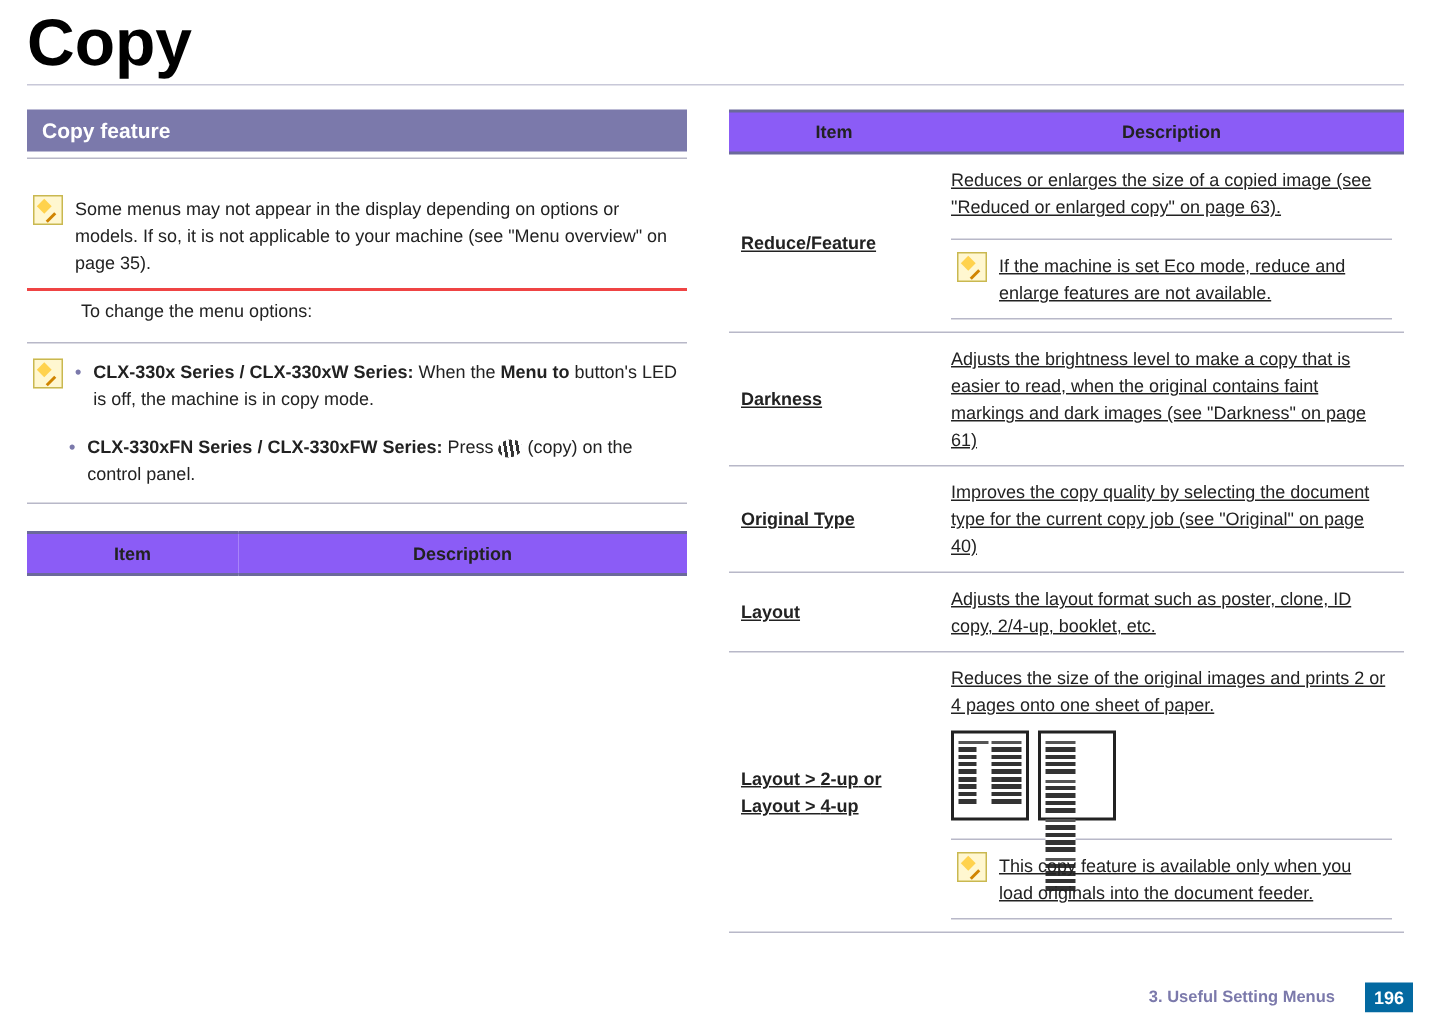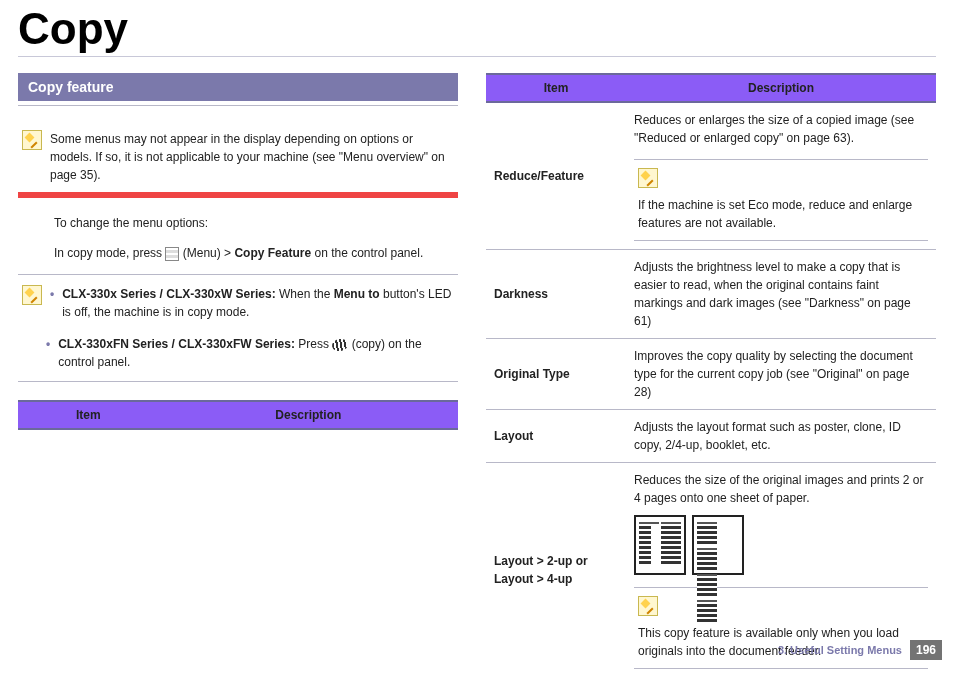--- a/index.html
+++ b/index.html
@@ -29,22 +29,22 @@
     font-weight: bold;
     font-size: 14px;
     padding: 6px 10px;
     margin-bottom: 4px;
   }
   .thin-rule { border: none; border-top: 1px solid #b8b8c8; margin: 0 0 16px 0; }
   .note-box {
     display: flex;
     gap: 8px;
     padding: 8px 8px 8px 4px;
-    border-bottom: 6px solid #ef4444;
-    margin-bottom: 16px;
+    border-bottom: 2px solid #ef4444;
+    margin-bottom: 4px;
     line-height: 1.5;
   }
   .note-icon {
     width: 20px; height: 20px; flex-shrink: 0;
     background: #fff7d0;
     border: 1px solid #c9b850;
     position: relative;
   }
   .note-icon::after {
     content: "";
@@ -83,35 +83,35 @@
     background: #8b5cf6;
     font-weight: bold;
     text-align: center;
     padding: 6px;
   }
   table.spec td {
     border-bottom: 1px solid #b8b8c8;
     padding: 8px 8px;
     vertical-align: top;
     line-height: 1.5;
+    text-decoration: underline;
   }
   table.spec td.item-cell {
     font-weight: bold;
     width: 140px;
     vertical-align: middle;
   }
   .inner-note {
     display: flex;
     gap: 8px;
     border-top: 1px solid #b8b8c8;
     border-bottom: 1px solid #b8b8c8;
     padding: 8px 4px;
     margin-top: 12px;
     line-height: 1.5;
-    flex-direction: column;
   }
   .menu-icon {
     display: inline-block;
     width: 14px; height: 14px;
     border: 1px solid #888;
     vertical-align: middle;
     background: linear-gradient(#fff 20%, #ddd 20% 40%, #fff 40% 60%, #ddd 60% 80%, #fff 80%);
   }
   .copy-icon {
     display: inline-block;
@@ -130,27 +130,27 @@
   }
   .thumb .pg {
     flex: 1;
     background:
       linear-gradient(#555, #555) 0 2px / 100% 2px no-repeat,
       repeating-linear-gradient(#333 0 3px, #fff 3px 5px) 0 6px / 100% 40px no-repeat;
   }
   .thumb .pg.left { background-size: 100% 2px, 60% 40px; }
   .footer {
     position: absolute;
-    bottom: 15px; right: 12px;
-    display: flex; align-items: center; gap: 8px;
+    bottom: 0; right: 12px;
+    display: flex; align-items: center; gap: 20px;
     font-size: 11px;
   }
   .footer .chap { color: #7b79ab; font-weight: bold; }
   .footer .pg-num {
-    background: #737373; color: #fff;
+    background: #0369a1; color: #fff;
     padding: 3px 6px; font-weight: bold; font-size: 12px;
   }
   .bold { font-weight: bold; }
 </style>
 </head>
 <body>
 
 <div class="page-title">Copy</div>
 <hr class="top-rule">
 
@@ -159,28 +159,20 @@
   <div class="col-left">
     <div class="section-hdr">Copy feature</div>
     <hr class="thin-rule">
 
     <div class="note-box">
       <span class="note-icon"></span>
       <span>Some menus may not appear in the display depending on options or models. If so, it is not applicable to your machine (see "Menu overview" on page 35).</span>
     </div>
 
     <p class="para">To change the menu options:</p>
-    <p class="para">
-      <span>In copy mode, press </span>
-      <span class="menu-icon"></span>
-      <span>(Menu)</span>
-      <span> &gt; </span>
-      <span class="bold">Copy Feature</span>
-      <span> on the control panel.</span>
-    </p>
 
     <div class="series-note">
       <div class="bullet-row">
         <span class="note-icon"></span>
         <span class="bullet-dot">•</span>
         <span>
           <span class="bold">CLX-330x Series / CLX-330xW Series:</span><span> When the </span><span class="bold">Menu to</span><span> button's LED is off, the machine is in copy mode.</span>
         </span>
       </div>
       <div class="bullet-row bullet-indent">
@@ -217,21 +209,21 @@
             <span>If the machine is set Eco mode, reduce and enlarge features are not available.</span>
           </div>
         </td>
       </tr>
       <tr>
         <td class="item-cell">Darkness</td>
         <td>Adjusts the brightness level to make a copy that is easier to read, when the original contains faint markings and dark images (see "Darkness" on page 61)</td>
       </tr>
       <tr>
         <td class="item-cell">Original Type</td>
-        <td>Improves the copy quality by selecting the document type for the current copy job (see "Original" on page 28)</td>
+        <td>Improves the copy quality by selecting the document type for the current copy job (see "Original" on page 40)</td>
       </tr>
       <tr>
         <td class="item-cell">Layout</td>
         <td>Adjusts the layout format such as poster, clone, ID copy, 2/4-up, booklet, etc.</td>
       </tr>
       <tr>
         <td class="item-cell">
           <span class="bold">Layout</span><span> &gt; </span><span class="bold">2-up</span><span> or </span><span class="bold">Layout</span><span> &gt; </span><span class="bold">4-up</span>
         </td>
         <td>

